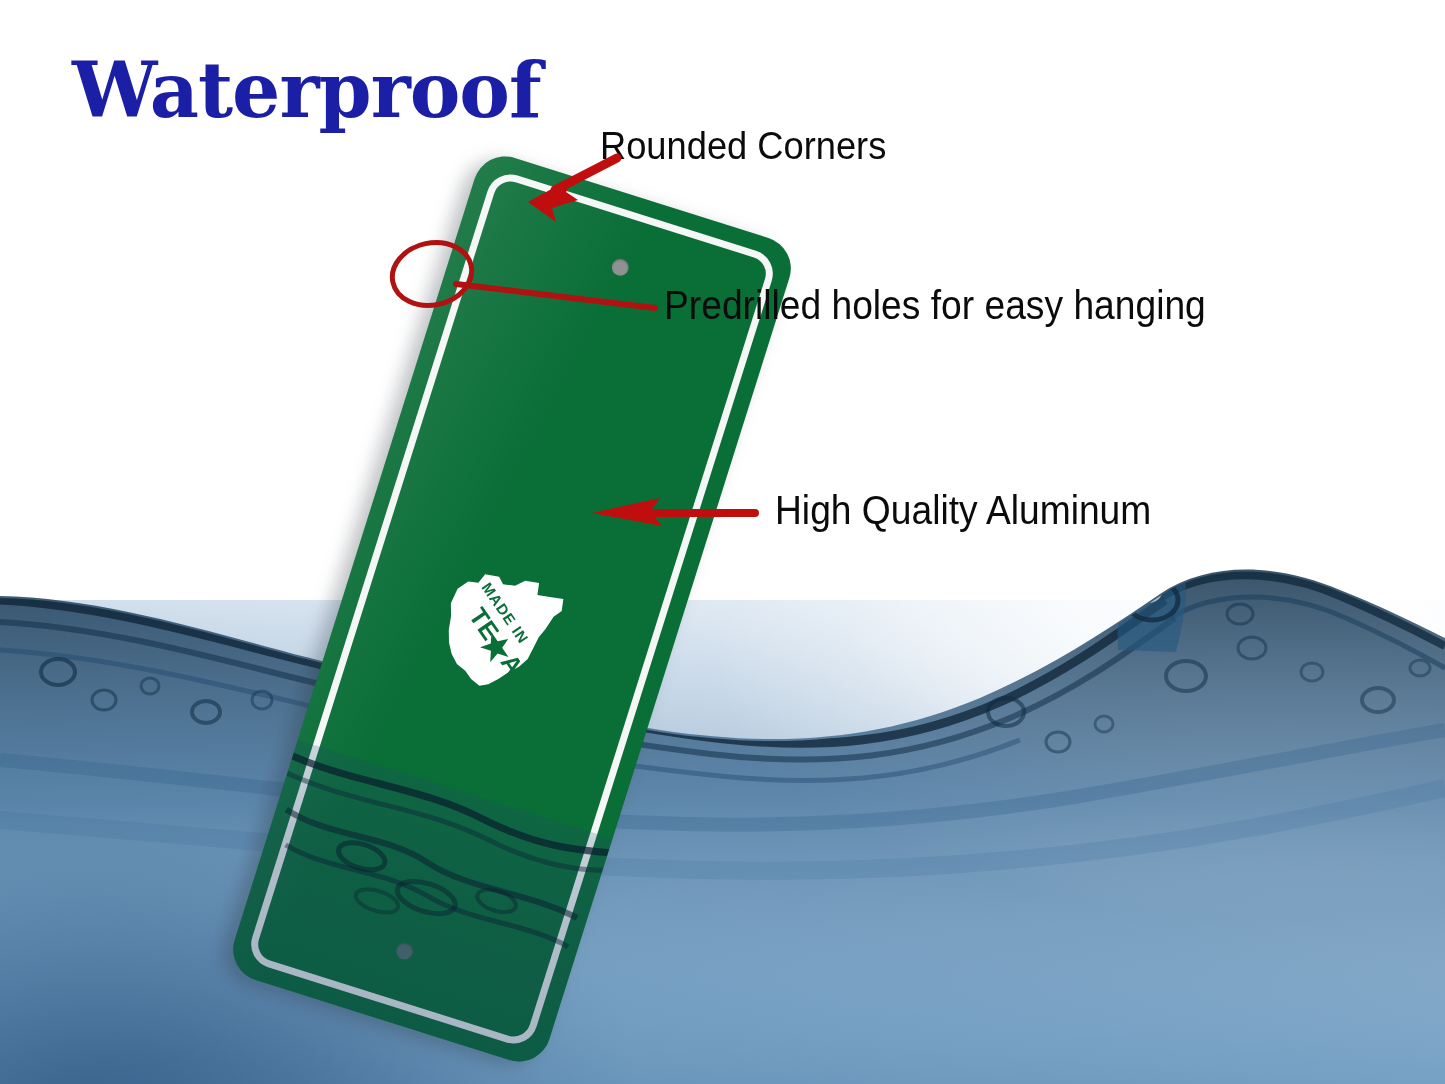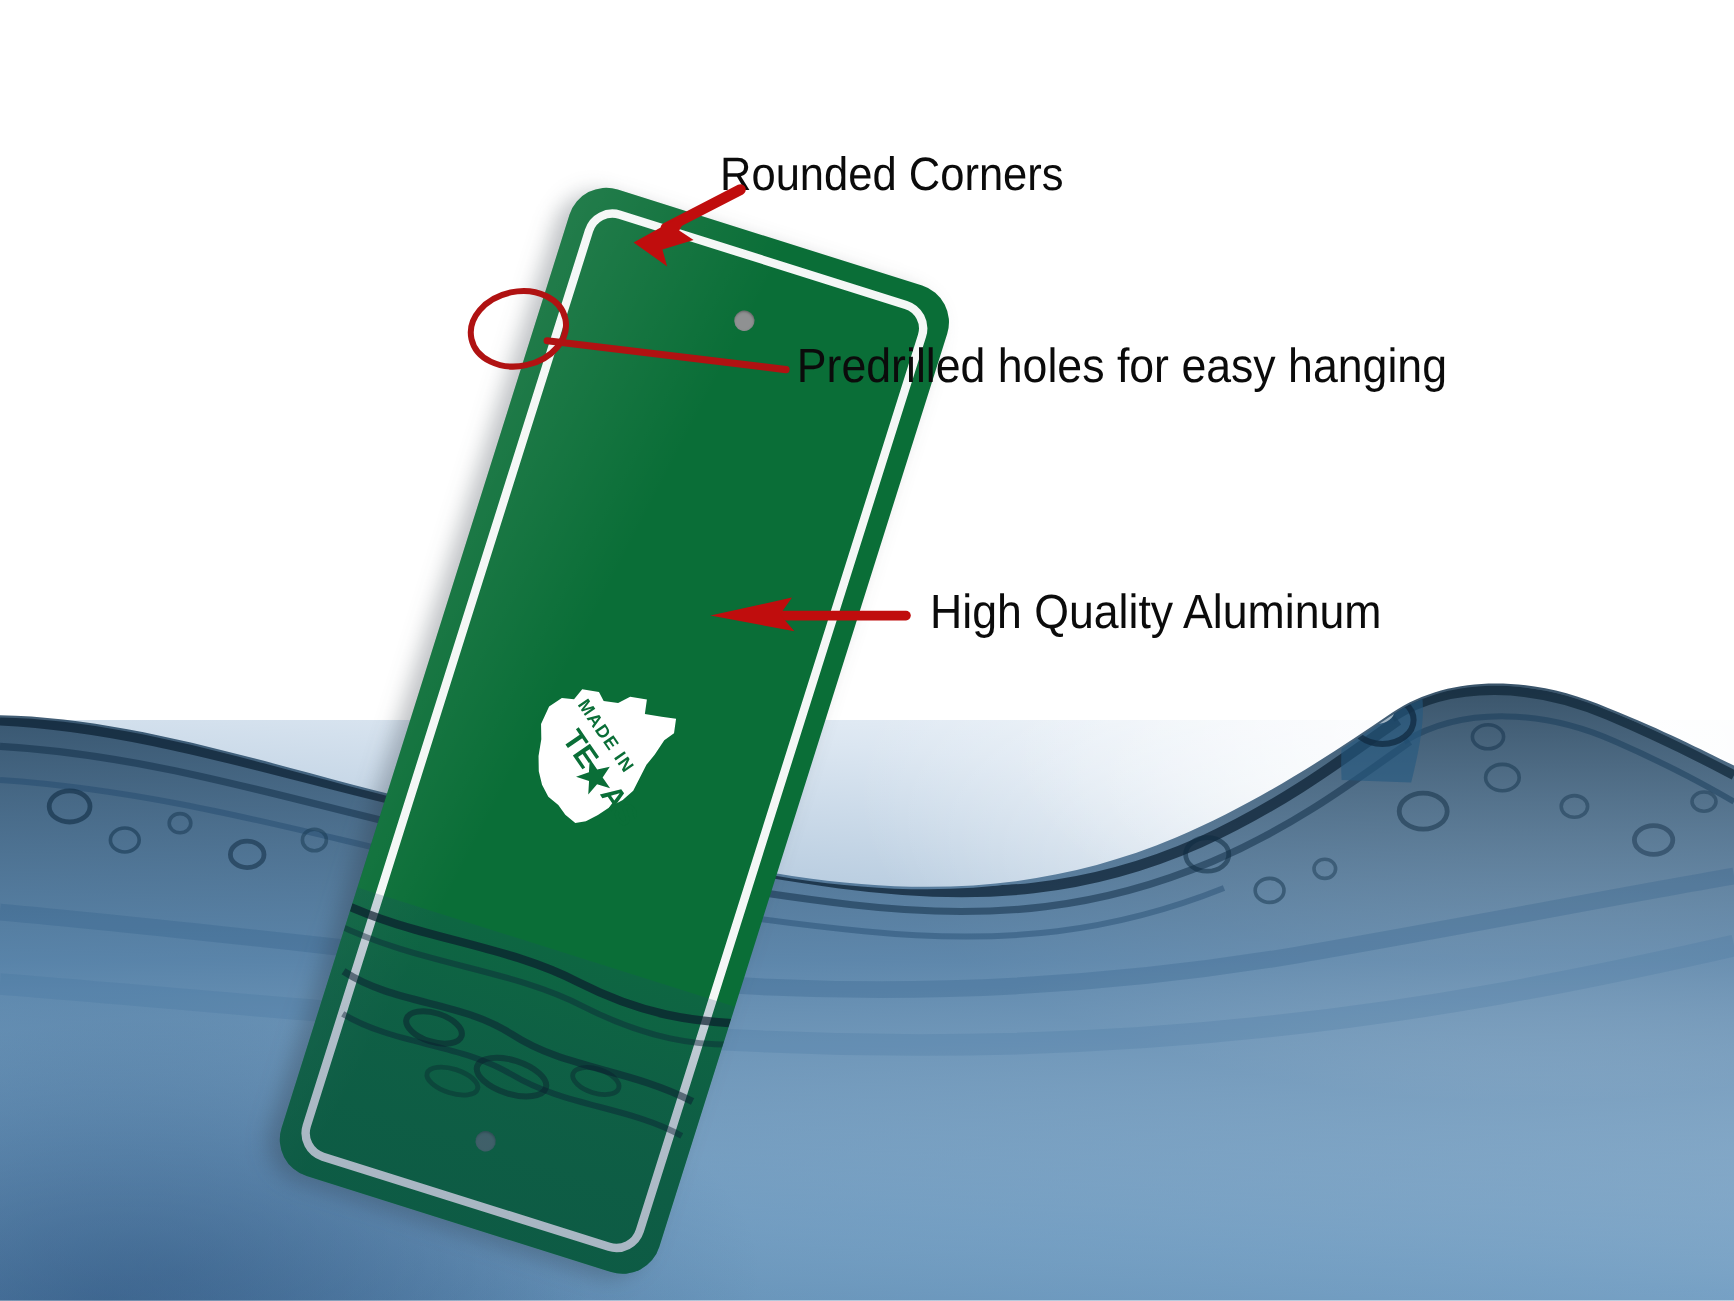--- a/index.html
+++ b/index.html
@@ -228,20 +228,21 @@
           <path d="M20 104 C 70 116 120 98 170 110 C 220 122 270 106 320 116" fill="none" stroke="#0b2032" stroke-opacity=".45" stroke-width="5"></path>
           <ellipse cx="96" cy="92" rx="24" ry="12" fill="none" stroke="#0a1c2c" stroke-opacity=".5" stroke-width="5"></ellipse>
           <ellipse cx="170" cy="112" rx="30" ry="14" fill="none" stroke="#0a1c2c" stroke-opacity=".45" stroke-width="5"></ellipse>
           <ellipse cx="238" cy="94" rx="20" ry="10" fill="none" stroke="#0a1c2c" stroke-opacity=".4" stroke-width="4"></ellipse>
           <ellipse cx="124" cy="130" rx="22" ry="10" fill="none" stroke="#0a1c2c" stroke-opacity=".35" stroke-width="4"></ellipse>
         </svg>
       </div>
     </div>
   </div>
 
+  <div class="title">Waterproof</div>
 
   <div class="callout" id="c-rounded">Rounded Corners</div>
   <div class="callout" id="c-holes">Predrilled holes for easy hanging</div>
   <div class="callout" id="c-alum">High Quality Aluminum</div>
 
   <svg class="anno" viewBox="0 0 1445 1084">
 
     <g>
       <line x1="617" y1="158" x2="555" y2="190" stroke="#c00d0d" stroke-width="9" stroke-linecap="round"></line>
       <path d="M528 202 L575 176 L566 192 L578 200 L552 208 L556 222 Z" fill="#c00d0d"></path>

